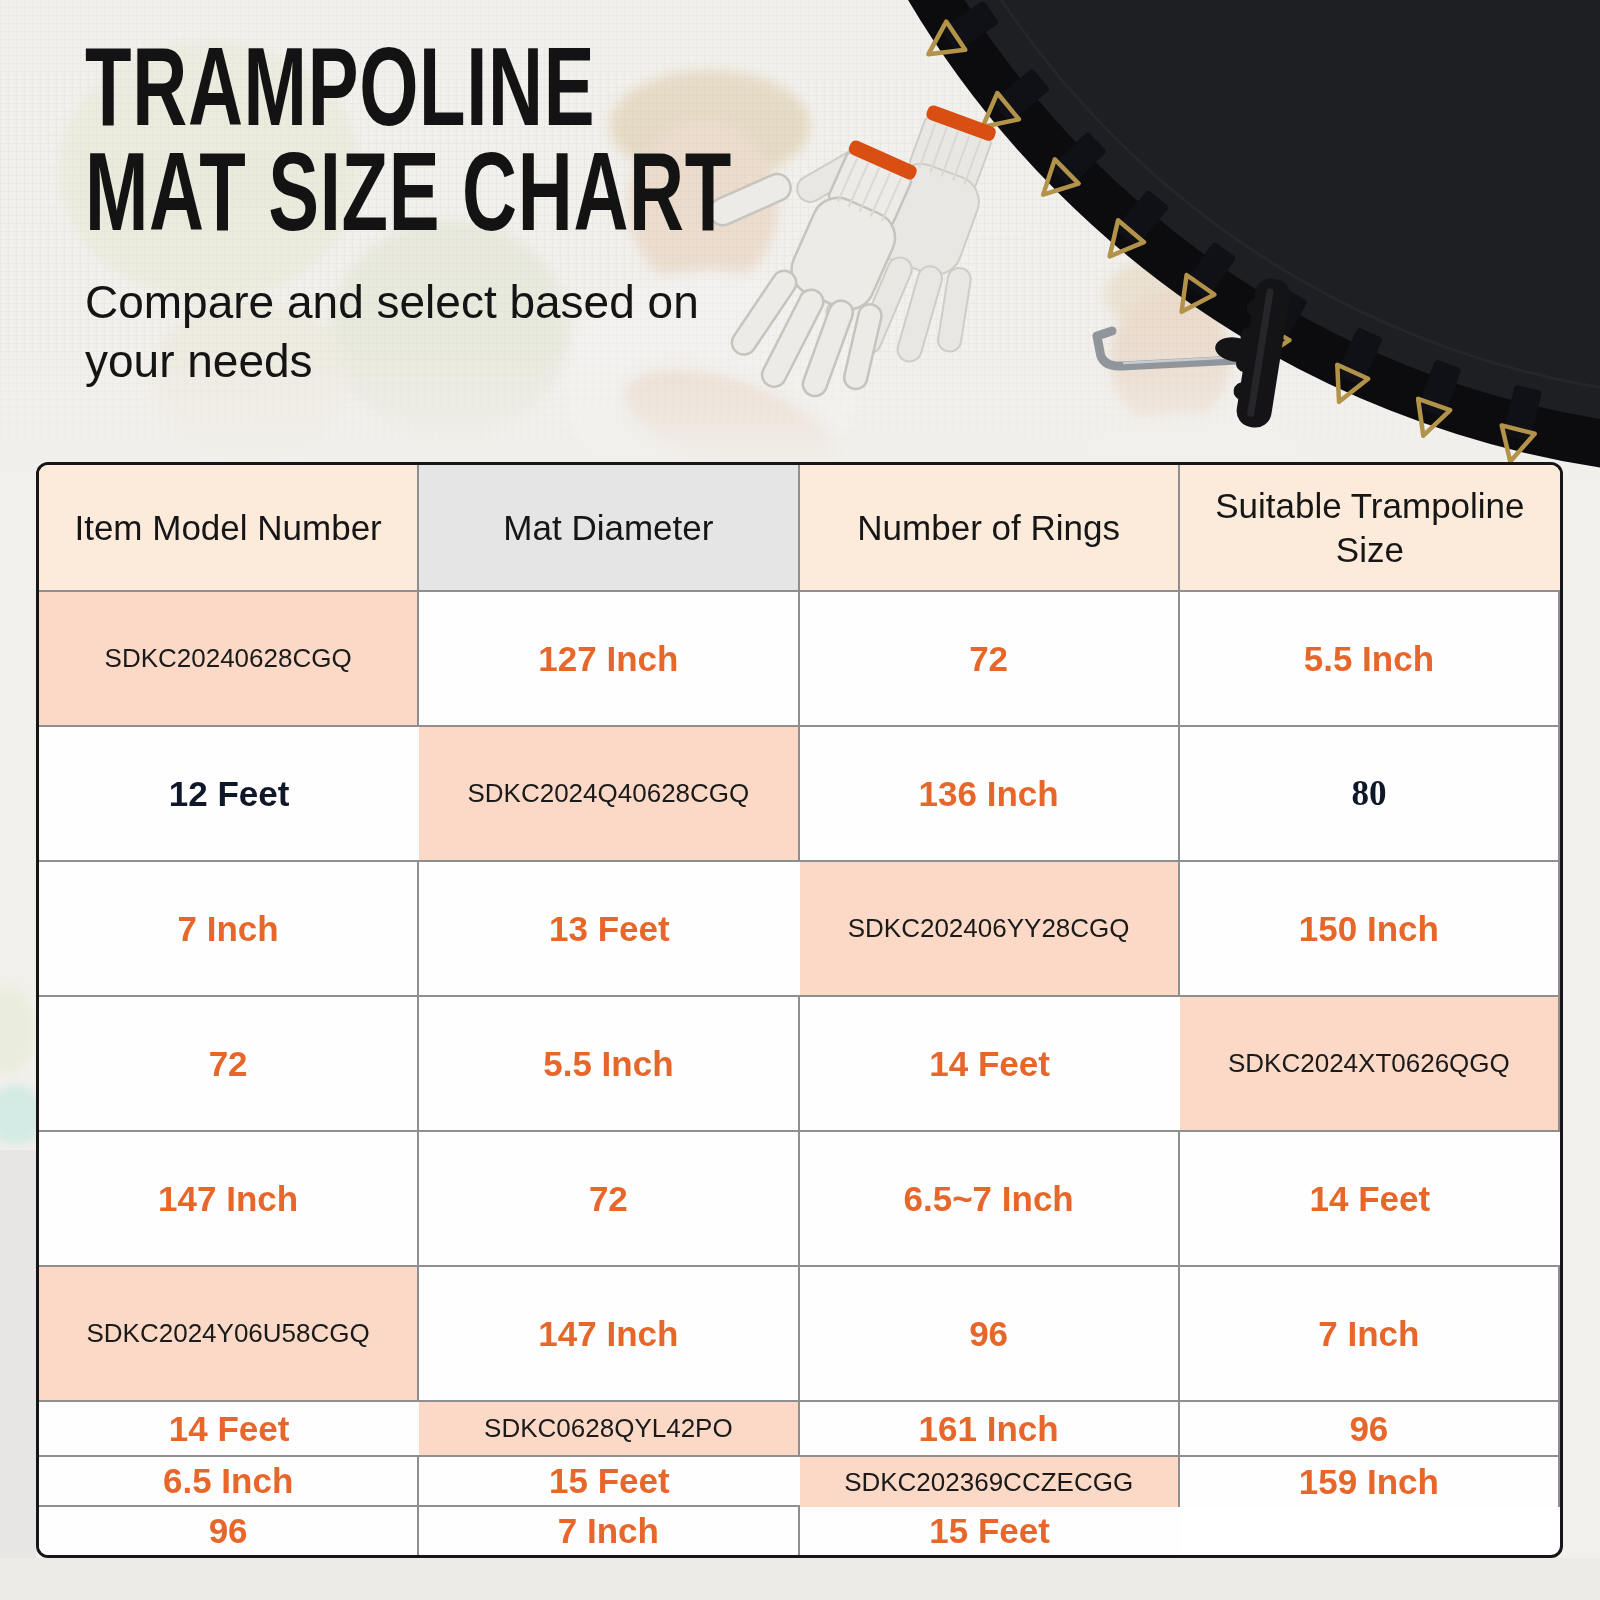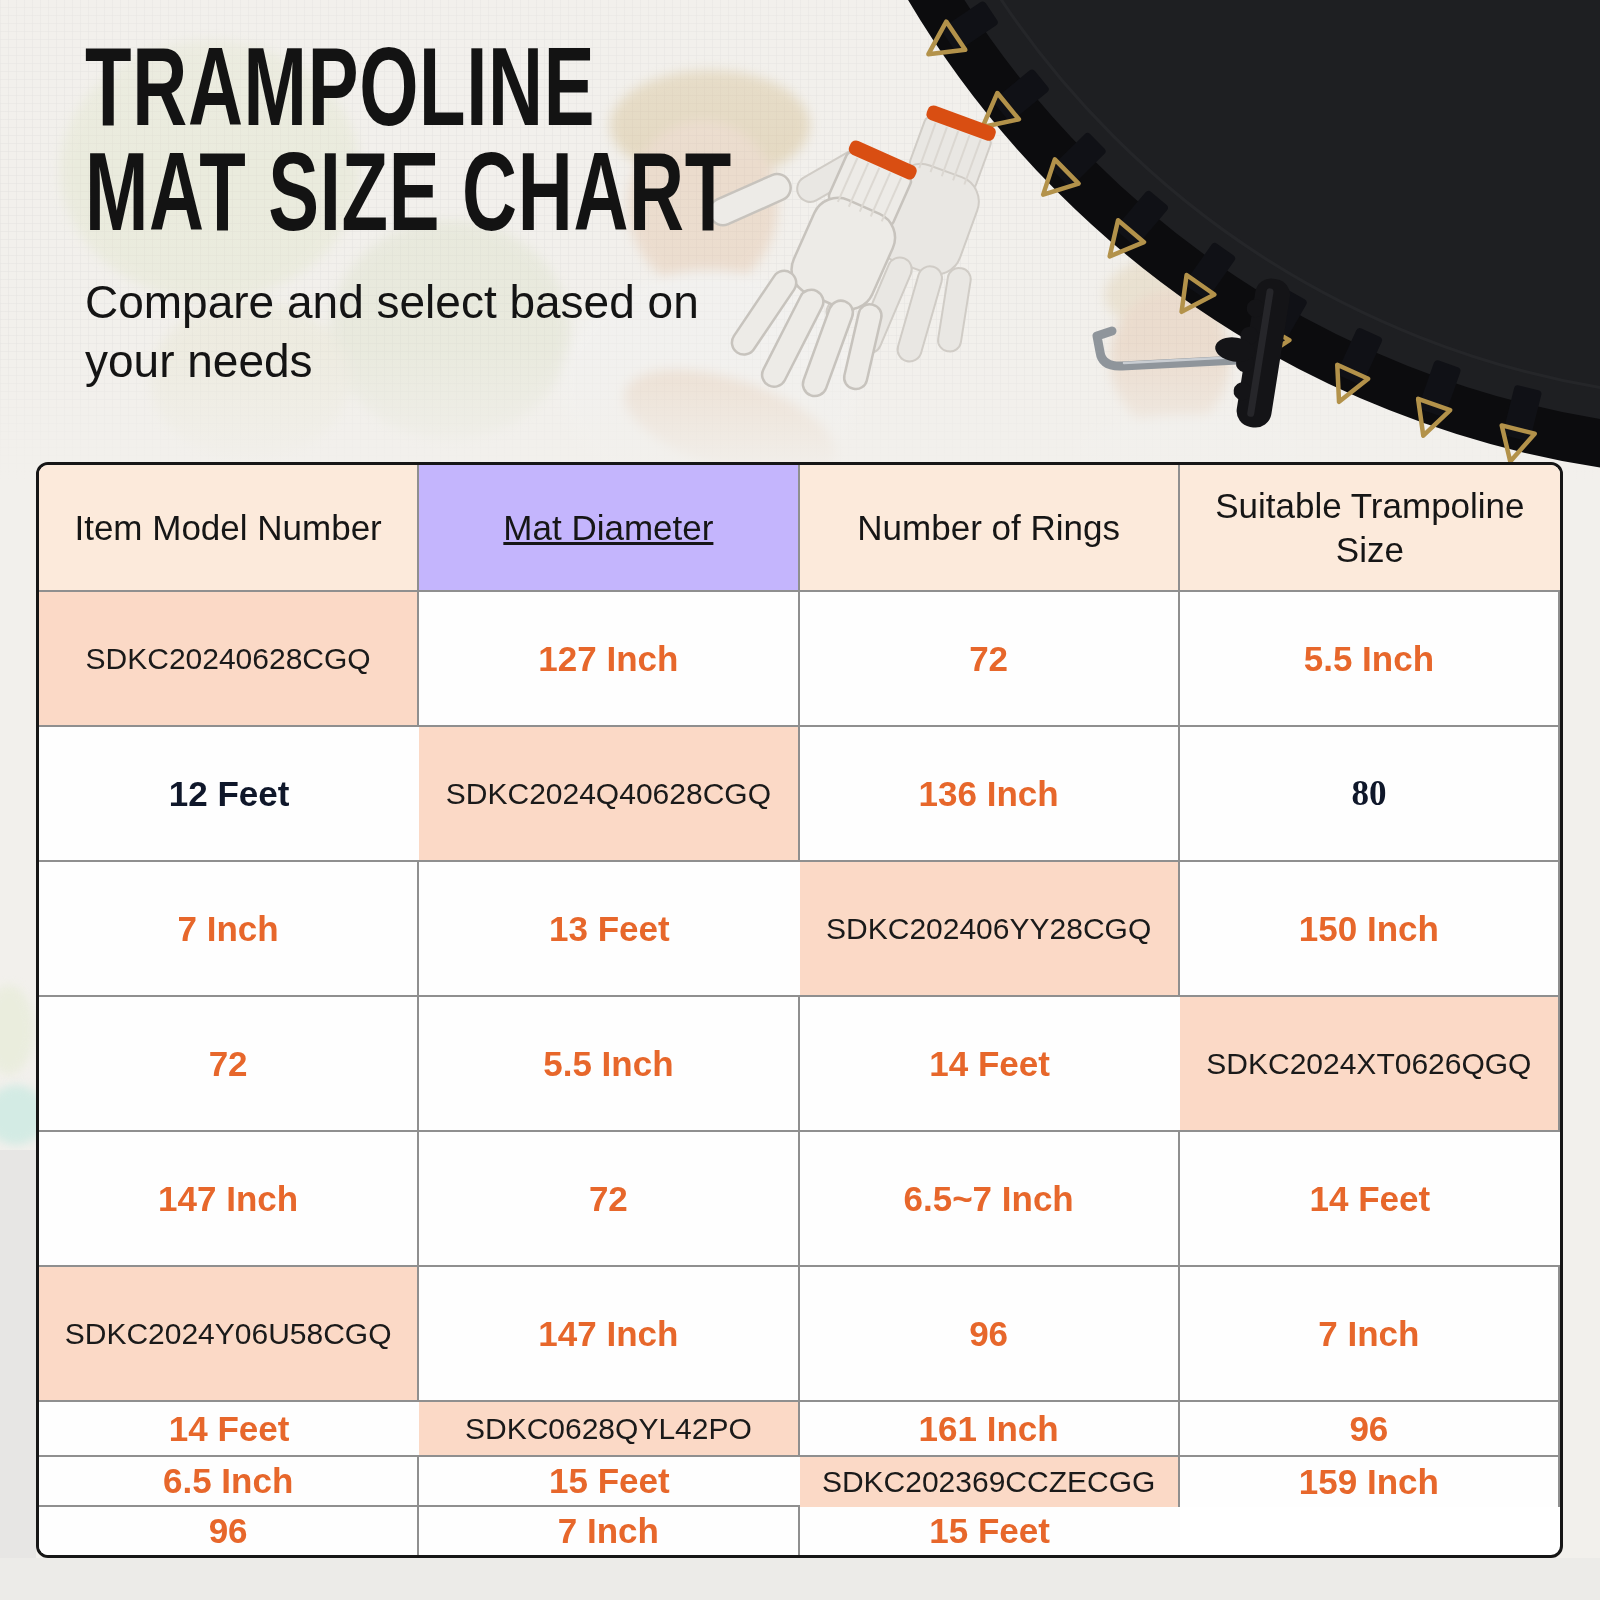--- a/index.html
+++ b/index.html
@@ -36,21 +36,21 @@
     display:grid;grid-template-columns:repeat(4,1fr);
     grid-template-rows:127px repeat(6,135px) 1fr;
     background:#ffffff;border:3px solid #161616;border-radius:12px;overflow:hidden;
     box-sizing:border-box;}
   .cell{display:flex;align-items:center;justify-content:center;text-align:center;
     padding:4px 18px;box-sizing:border-box;
     border-right:2px solid #8f8f8f;border-bottom:2px solid #8f8f8f;}
   .cell.last-col{border-right:none;}
   .cell.last-row{border-bottom:none;}
   .header-cell{font-size:35px;color:#161616;line-height:1.25;}
-  .model-cell{font-size:30px;color:#1a1a1a;padding:4px 6px;}
+  .model-cell{font-size:26px;color:#1a1a1a;padding:4px 6px;}
   .value-cell{font-size:35px;font-weight:700;background:#fefefe;}
 </style>
 </head>
 <body>
 
 <div class="stage">
 
   <div class="photo-zone">
     <div class="net-grid"></div>
     <div class="photo-blobs">
@@ -161,21 +161,21 @@
   </svg>
 
   <header class="heading">
     <div class="title-line">TRAMPOLINE</div>
     <div class="title-line">MAT SIZE CHART</div>
     <div class="subtitle">Compare and select based on your needs</div>
   </header>
 
   <div class="size-table">
       <div class="cell header-cell" style="background: rgb(252, 234, 219);">Item Model Number</div>
-      <div class="cell header-cell" style="background: #c4b5fd; text-decoration: underline;">Mat Diameter</div>
+      <div class="cell header-cell" style="background: #e5e5e5;">Mat Diameter</div>
       <div class="cell header-cell" style="background: rgb(252, 234, 219);">Number of Rings</div>
       <div class="cell header-cell last-col" style="background: rgb(252, 234, 219);">Suitable Trampoline Size</div>
       <div class="cell model-cell" style="background: rgb(251, 217, 198);">SDKC20240628CGQ</div>
       <div class="cell value-cell" style="color: rgb(231, 103, 43);">127 Inch</div>
       <div class="cell value-cell" style="color: rgb(231, 103, 43);">72</div>
       <div class="cell value-cell" style="color: rgb(231, 103, 43);">5.5 Inch</div>
       <div class="cell value-cell last-col" style="color: #0f172a;">12 Feet</div>
       <div class="cell model-cell" style="background: rgb(251, 217, 198);">SDKC2024Q40628CGQ</div>
       <div class="cell value-cell" style="color: rgb(231, 103, 43);">136 Inch</div>
       <div class="cell value-cell" style="color: #0f172a; font-family: Liberation Serif, serif;">80</div>

